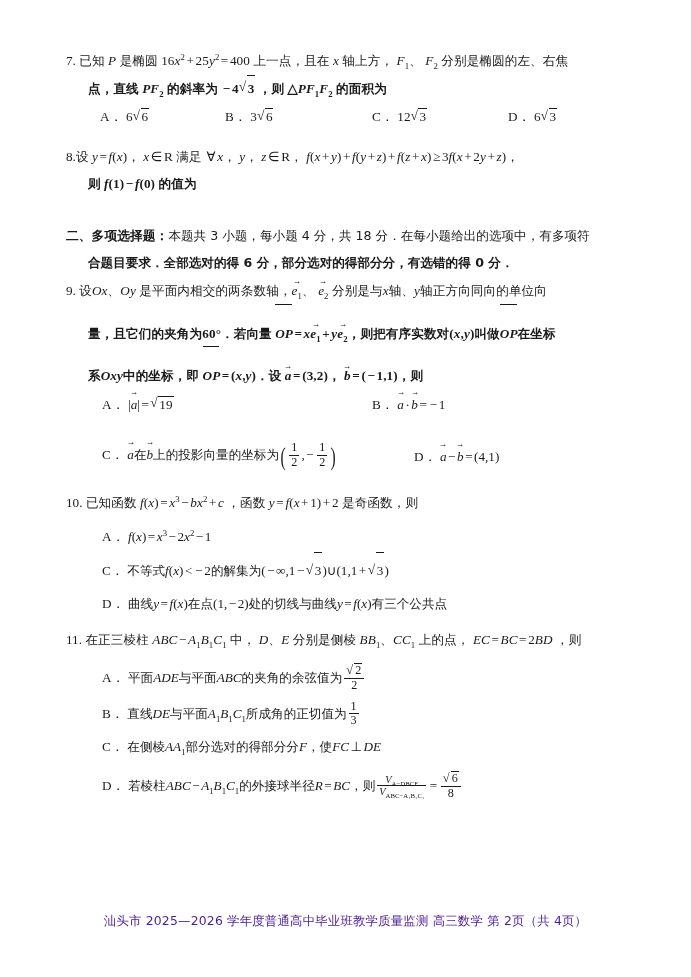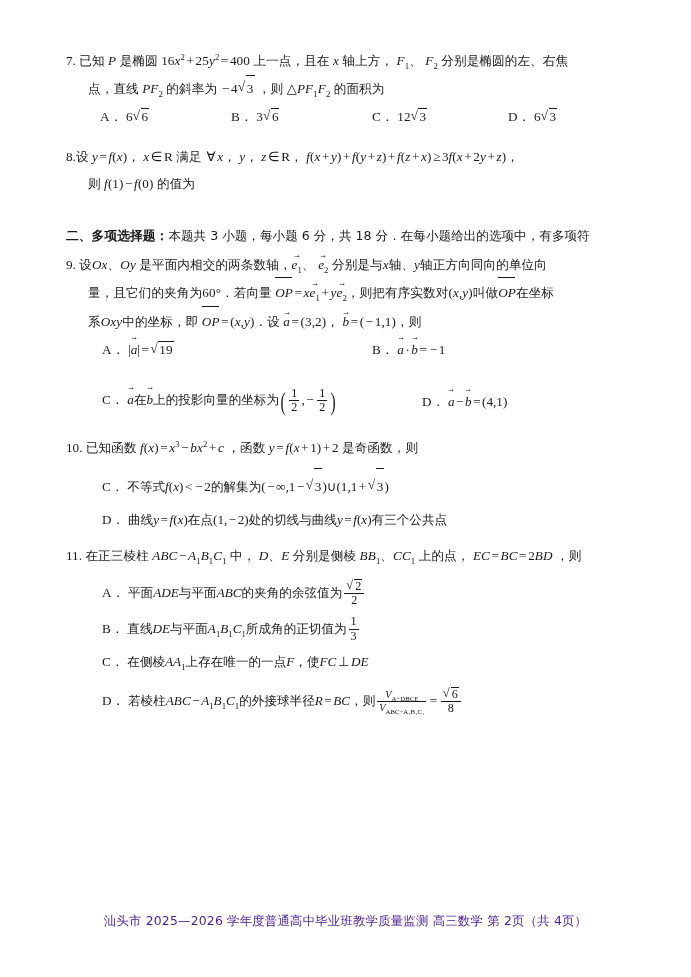--- a/index.html
+++ b/index.html
@@ -25,21 +25,21 @@
   }
 
   
   .qblock { margin-bottom: 2px; }
   .line {
     font-size: 13.2px;
     line-height: 26.5px;
     white-space: nowrap;
     letter-spacing: 0.1px;
   }
-  .indent1 { padding-left: 22px; }
+  .indent1 { padding-left: 22px; font-weight: bold; }
 
   .num { letter-spacing: 0px; }
 
   
   .mi { font-family: "Liberation Serif", serif; font-style: italic; }
   .mn { font-family: "Liberation Serif", serif; font-style: normal; }
   .op { font-style: normal; padding: 0 1.5px; }
   .cjk { font-family: "DejaVu Sans", "Liberation Sans", sans-serif; font-size: 12.6px; }
   sup.exn {
     font-size: 0.66em;
@@ -74,21 +74,21 @@
     border-top: 1px solid #1a1a1a;
     padding: 0 1px 0 1px;
     font-style: normal;
   }
 
   
   .vec {
     display: inline-block;
     position: relative;
     font-style: italic;
-    padding-top: 2px;
+    padding-top: 16px;
   }
   .vec::after {
     content: "";
     position: absolute;
     left: 0; right: 1px;
     top: -1px;
     border-top: 1px solid #1a1a1a;
   }
   .vecarrow {
     display: inline-block;
@@ -212,21 +212,21 @@
         <span class="cjk">，则</span>
         <span class="mn"><span class="tri">△</span><span class="mi">PF</span><sub class="sb">1</sub><span class="mi">F</span><sub class="sb">2</sub></span>
         <span class="cjk">的面积为</span>
       </div>
       <div class="spacer-sm"></div>
       <div class="opts">
         <div class="opt" style="left:34px">
           <span class="optlabel">A．</span>
           <span class="mn">6<span class="sqrt"><span class="rad">6</span></span></span>
         </div>
-        <div class="opt" style="left:165px">
+        <div class="opt" style="left:159px">
           <span class="optlabel">B．</span>
           <span class="mn">3<span class="sqrt"><span class="rad">6</span></span></span>
         </div>
         <div class="opt" style="left:306px">
           <span class="optlabel">C．</span>
           <span class="mn">12<span class="sqrt"><span class="rad">3</span></span></span>
         </div>
         <div class="opt" style="left:442px">
           <span class="optlabel">D．</span>
           <span class="mn">6<span class="sqrt"><span class="rad">3</span></span></span>
@@ -252,21 +252,24 @@
         <span class="mn"><span class="mi">f</span>(1)<span class="op">−</span><span class="mi">f</span>(0)</span>
         <span class="cjk">的值为</span>
       </div>
       <div class="spacer-sm"></div>
     </div>
 
     <div class="spacer-lg"></div>
 
     <div class="qblock">
       <div class="section-head">
-        <span class="bold">二、</span><span class="bold">多项选择题：</span><span class="cjk">本题共 3 小题，每小题 6 分，共 18 分．在每小题给出的选项中，有多项符</span>
+        <span class="bold">二、</span><span class="bold">多项选择题：</span><span class="cjk">本题共 3 小题，每小题 4 分，共 18 分．在每小题给出的选项中，有多项符</span>
+      </div>
+      <div class="section-head indent1">
+        <span class="cjk">合题目要求．全部选对的得 6 分，部分选对的得部分分，有选错的得 0 分．</span>
       </div>
     </div>
 
     <div class="qblock">
       <div class="line">
         <span class="mn num">9.</span>
         <span class="cjk">设</span><span class="mi">Ox</span><span class="cjk">、</span><span class="mi">Oy</span>
         <span class="cjk">是平面内相交的两条数轴，</span><span class="vecarrow"><span class="mi">e</span><sub class="sb">1</sub></span><span class="cjk">、</span>
         <span class="vecarrow"><span class="mi">e</span><sub class="sb">2</sub></span>
         <span class="cjk">分别是与</span><span class="mi">x</span><span class="cjk">轴、</span><span class="mi">y</span><span class="cjk">轴正方向同向的单位向</span>
@@ -291,39 +294,43 @@
           <span class="optlabel">B．</span>
           <span class="mn"><span class="vecarrow"><span class="mi">a</span></span><span class="op">·</span><span class="vecarrow"><span class="mi">b</span></span><span class="op">=</span><span class="op">−</span>1</span>
         </div>
       </div>
       <div class="spacer-md"></div>
       <div class="opts" style="height:34px">
         <div class="opt" style="left:36px">
           <span class="optlabel">C．</span>
           <span class="vecarrow"><span class="mi">a</span></span><span class="cjk">在</span><span class="vecarrow"><span class="mi">b</span></span><span class="cjk">上的投影向量的坐标为</span><span class="bigparen">(</span><span class="frac"><span class="nu">1</span><span class="de">2</span></span><span class="mn">,</span><span class="op">−</span><span class="frac"><span class="nu">1</span><span class="de">2</span></span><span class="bigparen">)</span>
         </div>
-        <div class="opt" style="left:356px;top:6px">
+        <div class="opt" style="left:348px;top:6px">
           <span class="optlabel">D．</span>
           <span class="mn"><span class="vecarrow"><span class="mi">a</span></span><span class="op">−</span><span class="vecarrow"><span class="mi">b</span></span><span class="op">=</span>(4,1)</span>
         </div>
       </div>
     </div>
 
     <div class="spacer-md"></div>
 
     <div class="qblock">
       <div class="line">
         <span class="mn num">10.</span>
         <span class="cjk">已知函数</span>
         <span class="mn"><span class="mi">f</span>(<span class="mi">x</span>)<span class="op">=</span><span class="mi">x</span><sup class="exn">3</sup><span class="op">−</span><span class="mi">bx</span><sup class="exn">2</sup><span class="op">+</span><span class="mi">c</span></span>
         <span class="cjk">，函数</span>
         <span class="mn"><span class="mi">y</span><span class="op">=</span><span class="mi">f</span>(<span class="mi">x</span><span class="op">+</span>1)<span class="op">+</span>2</span>
         <span class="cjk">是奇函数，则</span>
       </div>
       <div class="spacer-sm"></div>
+      <div class="optline">
+        <span class="optlabel">A．</span>
+        <span class="mn"><span class="mi">f</span>(<span class="mi">x</span>)<span class="op">=</span><span class="mi">x</span><sup class="exn">3</sup><span class="op">−</span>2<span class="mi">x</span><sup class="exn">2</sup><span class="op">−</span>1</span>
+      </div>
       <div class="optline tall">
         <span class="optlabel">C．</span>
         <span class="cjk">不等式</span><span class="mn"><span class="mi">f</span>(<span class="mi">x</span>)<span class="op">&lt;</span><span class="op">−</span>2</span><span class="cjk">的解集为</span><span class="mn">(<span class="op">−</span>∞,1<span class="op">−</span><span class="sqrt"><span class="rad">3</span></span>)∪(1,1<span class="op">+</span><span class="sqrt"><span class="rad">3</span></span>)</span>
       </div>
       <div class="optline">
         <span class="optlabel">D．</span>
         <span class="cjk">曲线</span><span class="mn"><span class="mi">y</span><span class="op">=</span><span class="mi">f</span>(<span class="mi">x</span>)</span><span class="cjk">在点</span><span class="mn">(1,<span class="op">−</span>2)</span><span class="cjk">处的切线与曲线</span><span class="mn"><span class="mi">y</span><span class="op">=</span><span class="mi">f</span>(<span class="mi">x</span>)</span><span class="cjk">有三个公共点</span>
       </div>
     </div>
 
@@ -346,21 +353,21 @@
       <div class="optline tall">
         <span class="optlabel">A．</span>
         <span class="cjk">平面</span><span class="mi">ADE</span><span class="cjk">与平面</span><span class="mi">ABC</span><span class="cjk">的夹角的余弦值为</span><span class="frac"><span class="nu"><span class="sqrt"><span class="rad">2</span></span></span><span class="de">2</span></span>
       </div>
       <div class="optline tall">
         <span class="optlabel">B．</span>
         <span class="cjk">直线</span><span class="mi">DE</span><span class="cjk">与平面</span><span class="mn"><span class="mi">A</span><sub class="sb">1</sub><span class="mi">B</span><sub class="sb">1</sub><span class="mi">C</span><sub class="sb">1</sub></span><span class="cjk">所成角的正切值为</span><span class="frac"><span class="nu">1</span><span class="de">3</span></span>
       </div>
       <div class="optline">
         <span class="optlabel">C．</span>
-        <span class="cjk">在侧棱</span><span class="mn"><span class="mi">AA</span><sub class="sb">1</sub></span><span class="cjk">上存在唯一的一点</span><span class="mi">F</span><span class="cjk">，使</span><span class="mn"><span class="mi">FC</span><span class="op">⊥</span><span class="mi">DE</span></span>
+        <span class="cjk">在侧棱</span><span class="mn"><span class="mi">AA</span><sub class="sb">1</sub></span><span class="cjk">部分选对的得部分分</span><span class="mi">F</span><span class="cjk">，使</span><span class="mn"><span class="mi">FC</span><span class="op">⊥</span><span class="mi">DE</span></span>
       </div>
       <div class="optline" style="line-height:48px">
         <span class="optlabel">D．</span>
         <span class="cjk">若棱柱</span><span class="mn"><span class="mi">ABC</span><span class="op">−</span><span class="mi">A</span><sub class="sb">1</sub><span class="mi">B</span><sub class="sb">1</sub><span class="mi">C</span><sub class="sb">1</sub></span><span class="cjk">的外接球半径</span><span class="mn"><span class="mi">R</span><span class="op">=</span><span class="mi">BC</span></span><span class="cjk">，则</span><span class="frac small"><span class="nu"><span class="mi">V</span><sub class="sb">A−DBCE</sub></span><span class="de"><span class="mi">V</span><sub class="sb">ABC−A₁B₁C₁</sub></span></span><span class="op">=</span><span class="frac"><span class="nu"><span class="sqrt"><span class="rad">6</span></span></span><span class="de">8</span></span>
       </div>
     </div>
 
   </div>
 
   <div class="footer">汕头市 2025—2026 学年度普通高中毕业班教学质量监测   高三数学   第 2页（共 4页）</div>

